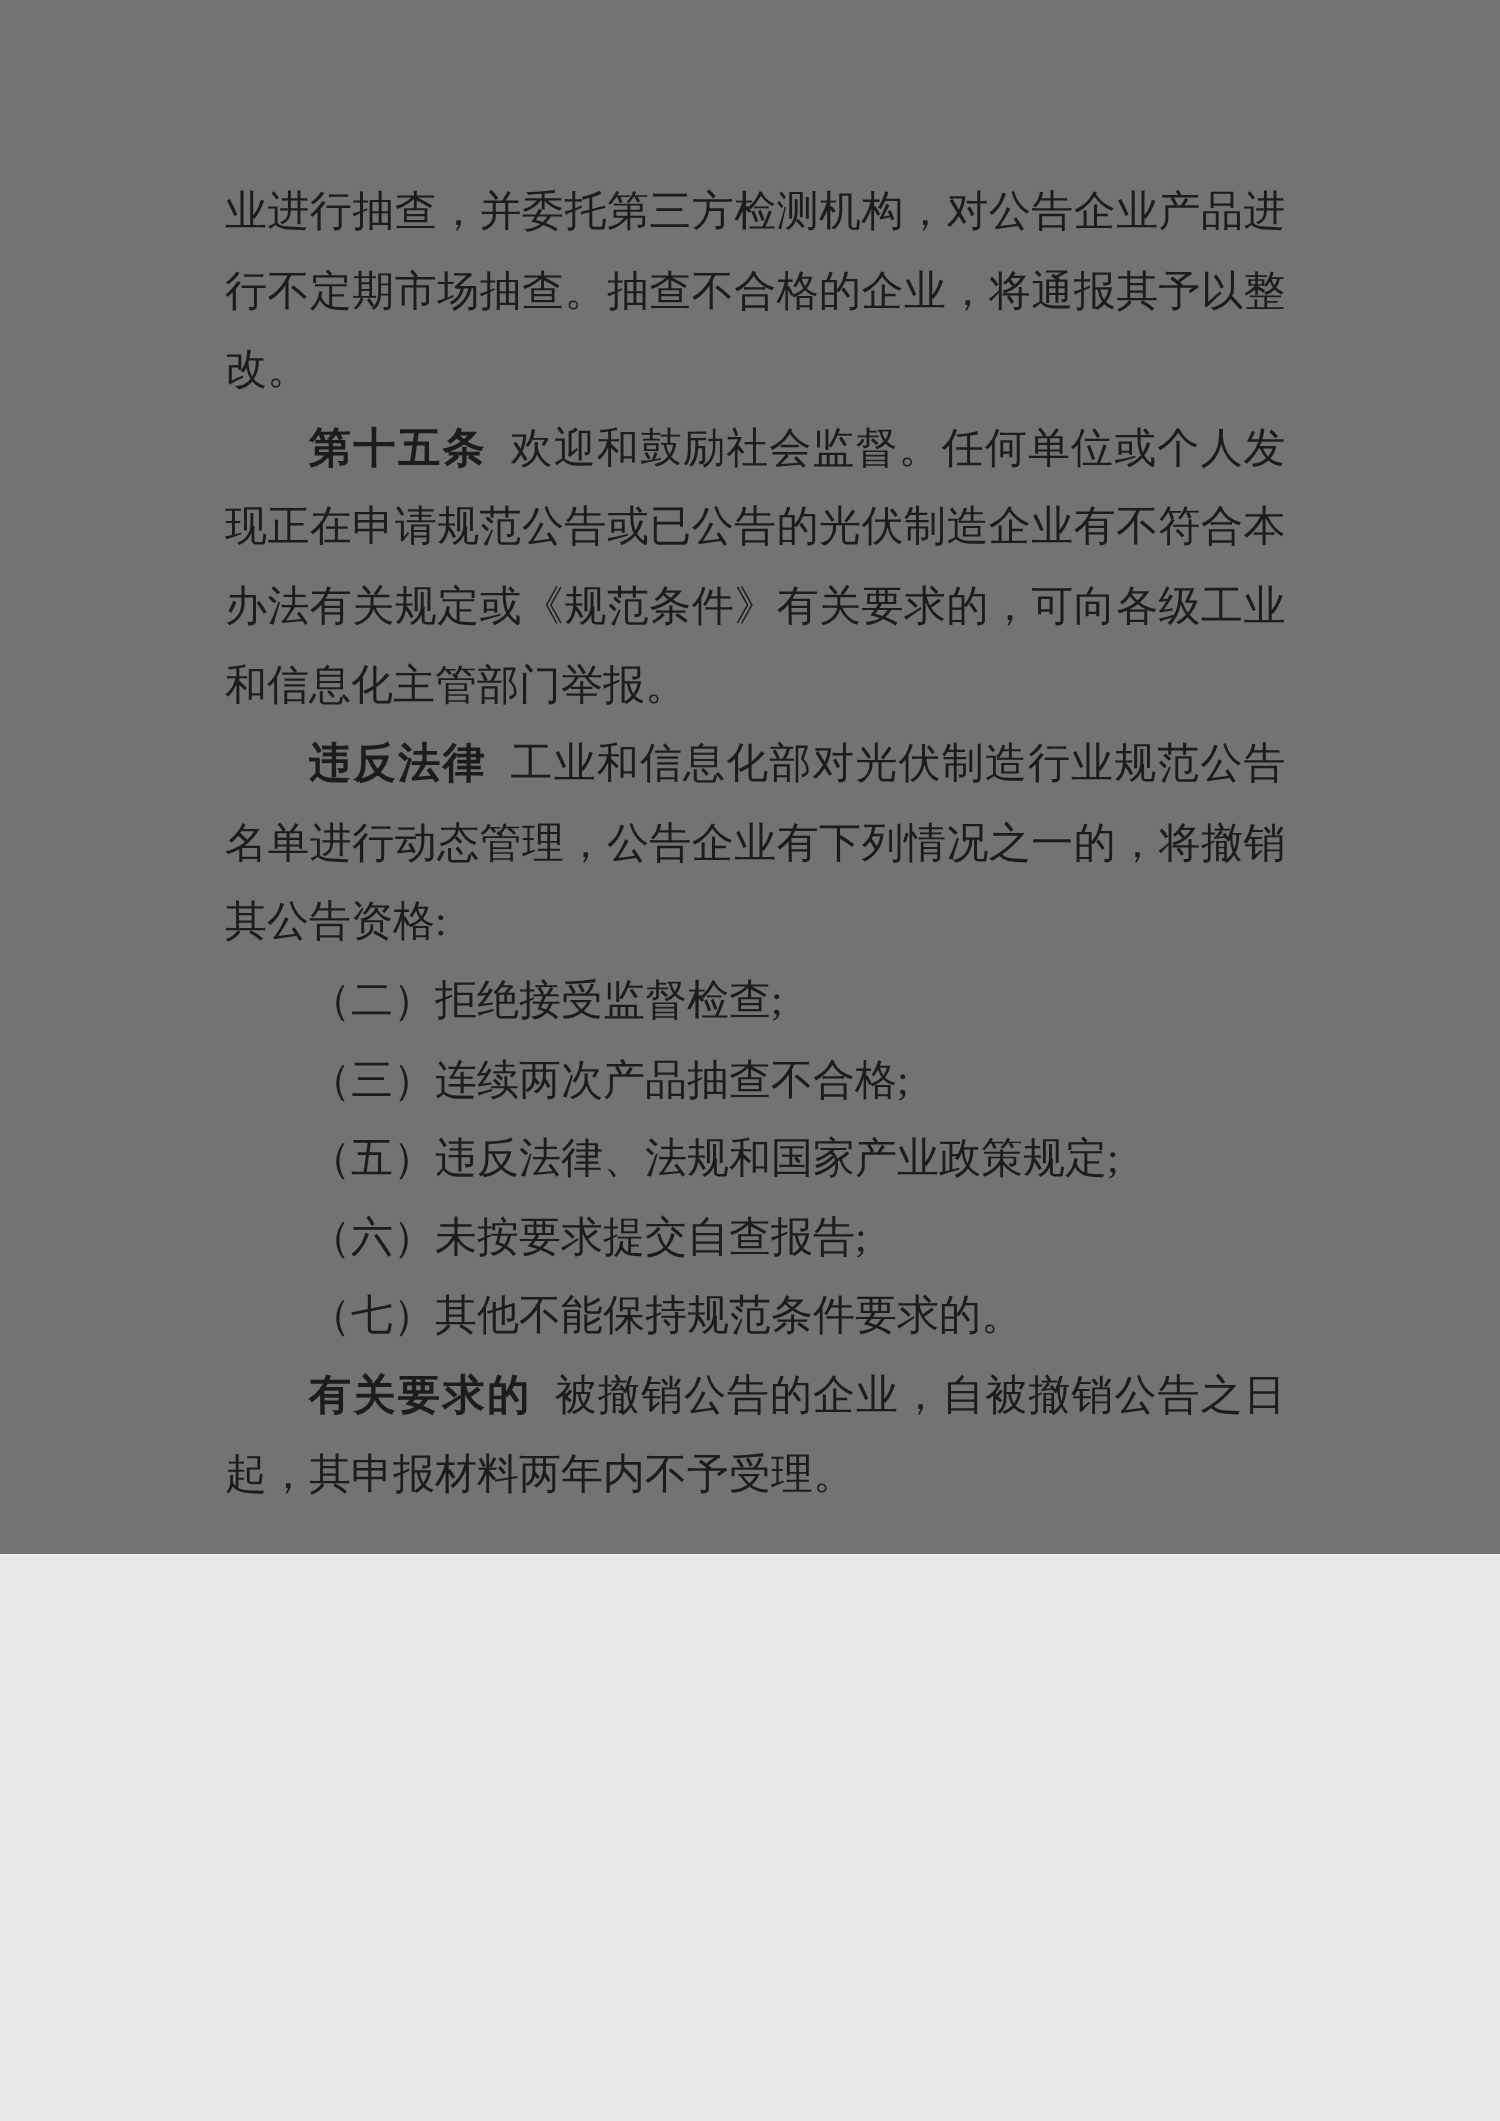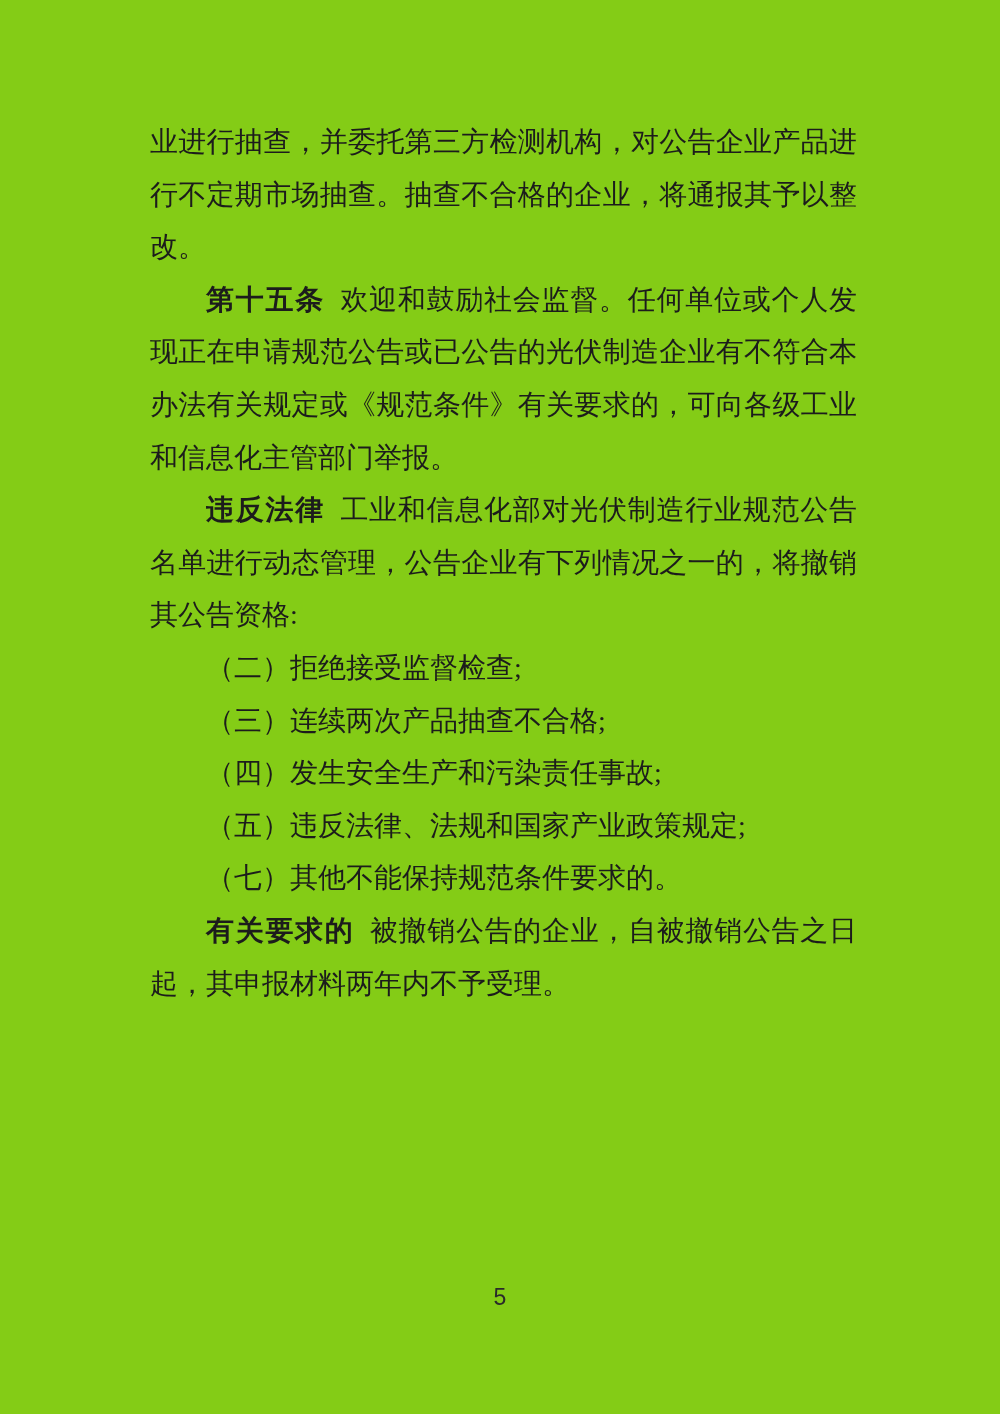--- a/index.html
+++ b/index.html
@@ -4,23 +4,23 @@
 <style>
   * { box-sizing: border-box; }
   html, body {
     margin: 0;
     padding: 0;
     background: #e8e8e8;
   }
   .page {
     position: relative;
     width: 1000px;
-    height: 1414px;
+    height: 1036px;
     margin: 0 auto;
-    background: #84cc16;
+    background: #737373;
     overflow: hidden;
   }
   .doc-body {
     position: absolute;
     left: 150px;
     top: 116px;
     width: 707px;
     font-family: "Liberation Serif", "DejaVu Serif", serif;
     font-size: 28px;
     line-height: 52.6px;
@@ -56,19 +56,19 @@
 </head>
 <body>
 
 <div class="page">
   <div class="doc-body">
       <p class="para">业进行抽查，并委托第三方检测机构，对公告企业产品进行不定期市场抽查。抽查不合格的企业，将通报其予以整改。</p>
       <p class="para indent"><b class="article-lead">第十五条</b>欢迎和鼓励社会监督。任何单位或个人发现正在申请规范公告或已公告的光伏制造企业有不符合本办法有关规定或《规范条件》有关要求的，可向各级工业和信息化主管部门举报。</p>
       <p class="para indent"><b class="article-lead">违反法律</b>工业和信息化部对光伏制造行业规范公告名单进行动态管理，公告企业有下列情况之一的，将撤销其公告资格:</p>
       <p class="para indent">（二）拒绝接受监督检查;</p>
       <p class="para indent">（三）连续两次产品抽查不合格;</p>
-      <p class="para indent">（四）发生安全生产和污染责任事故;</p>
       <p class="para indent">（五）违反法律、法规和国家产业政策规定;</p>
+      <p class="para indent">（六）未按要求提交自查报告;</p>
       <p class="para indent">（七）其他不能保持规范条件要求的。</p>
       <p class="para indent"><b class="article-lead">有关要求的</b>被撤销公告的企业，自被撤销公告之日起，其申报材料两年内不予受理。</p>
     </div>
   <div class="page-footer">5</div>
 </div>
 
 </body></html>

